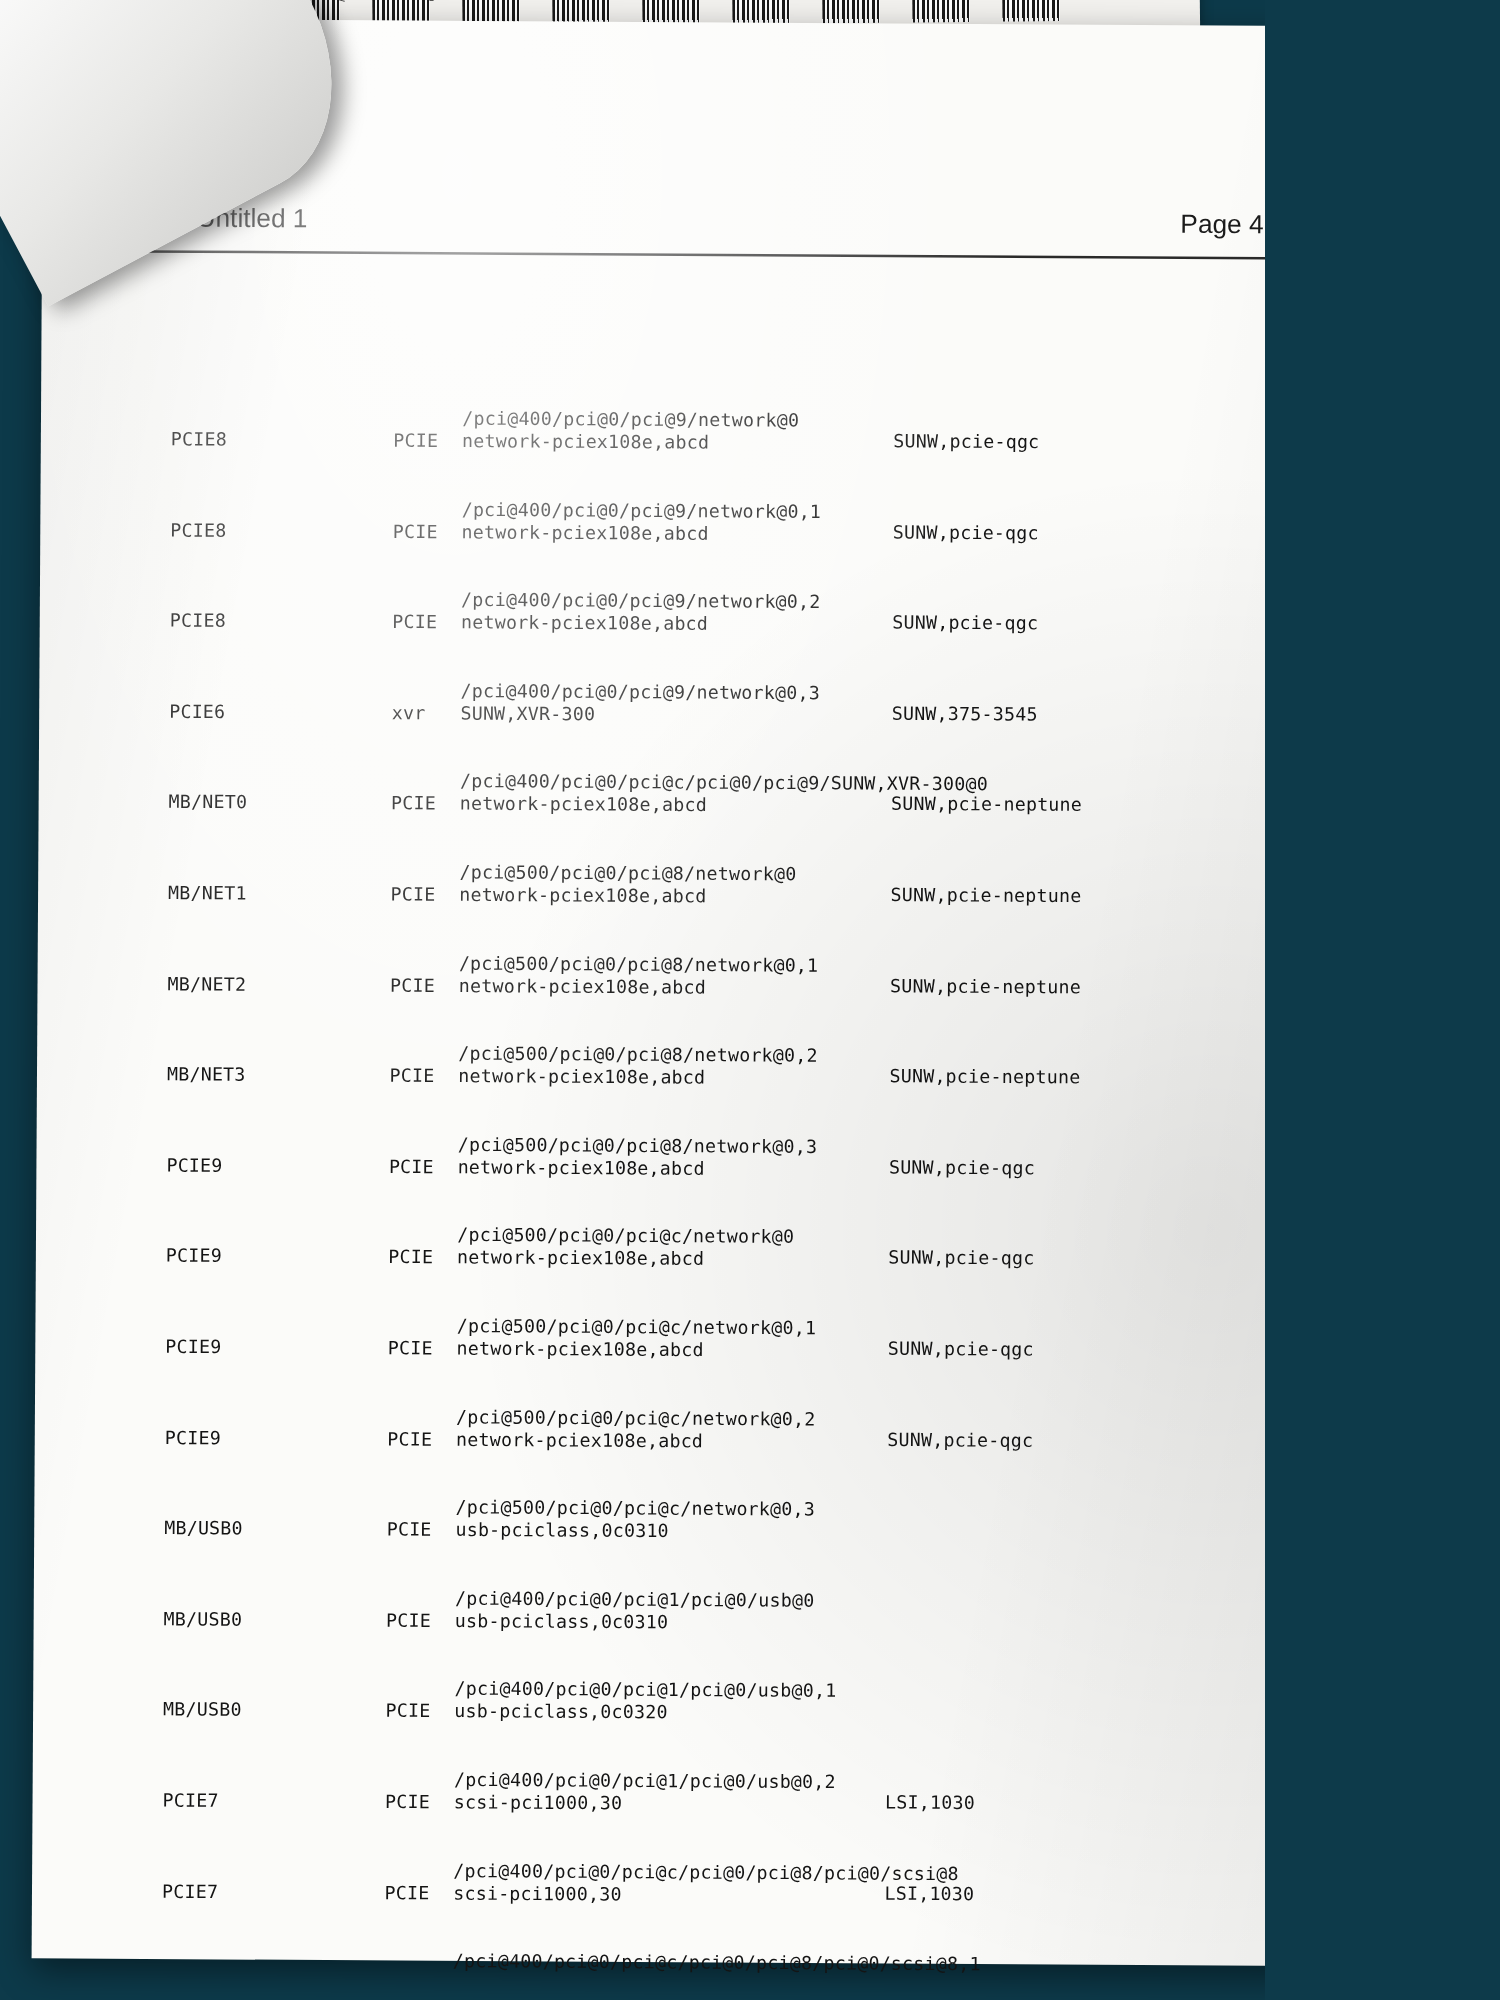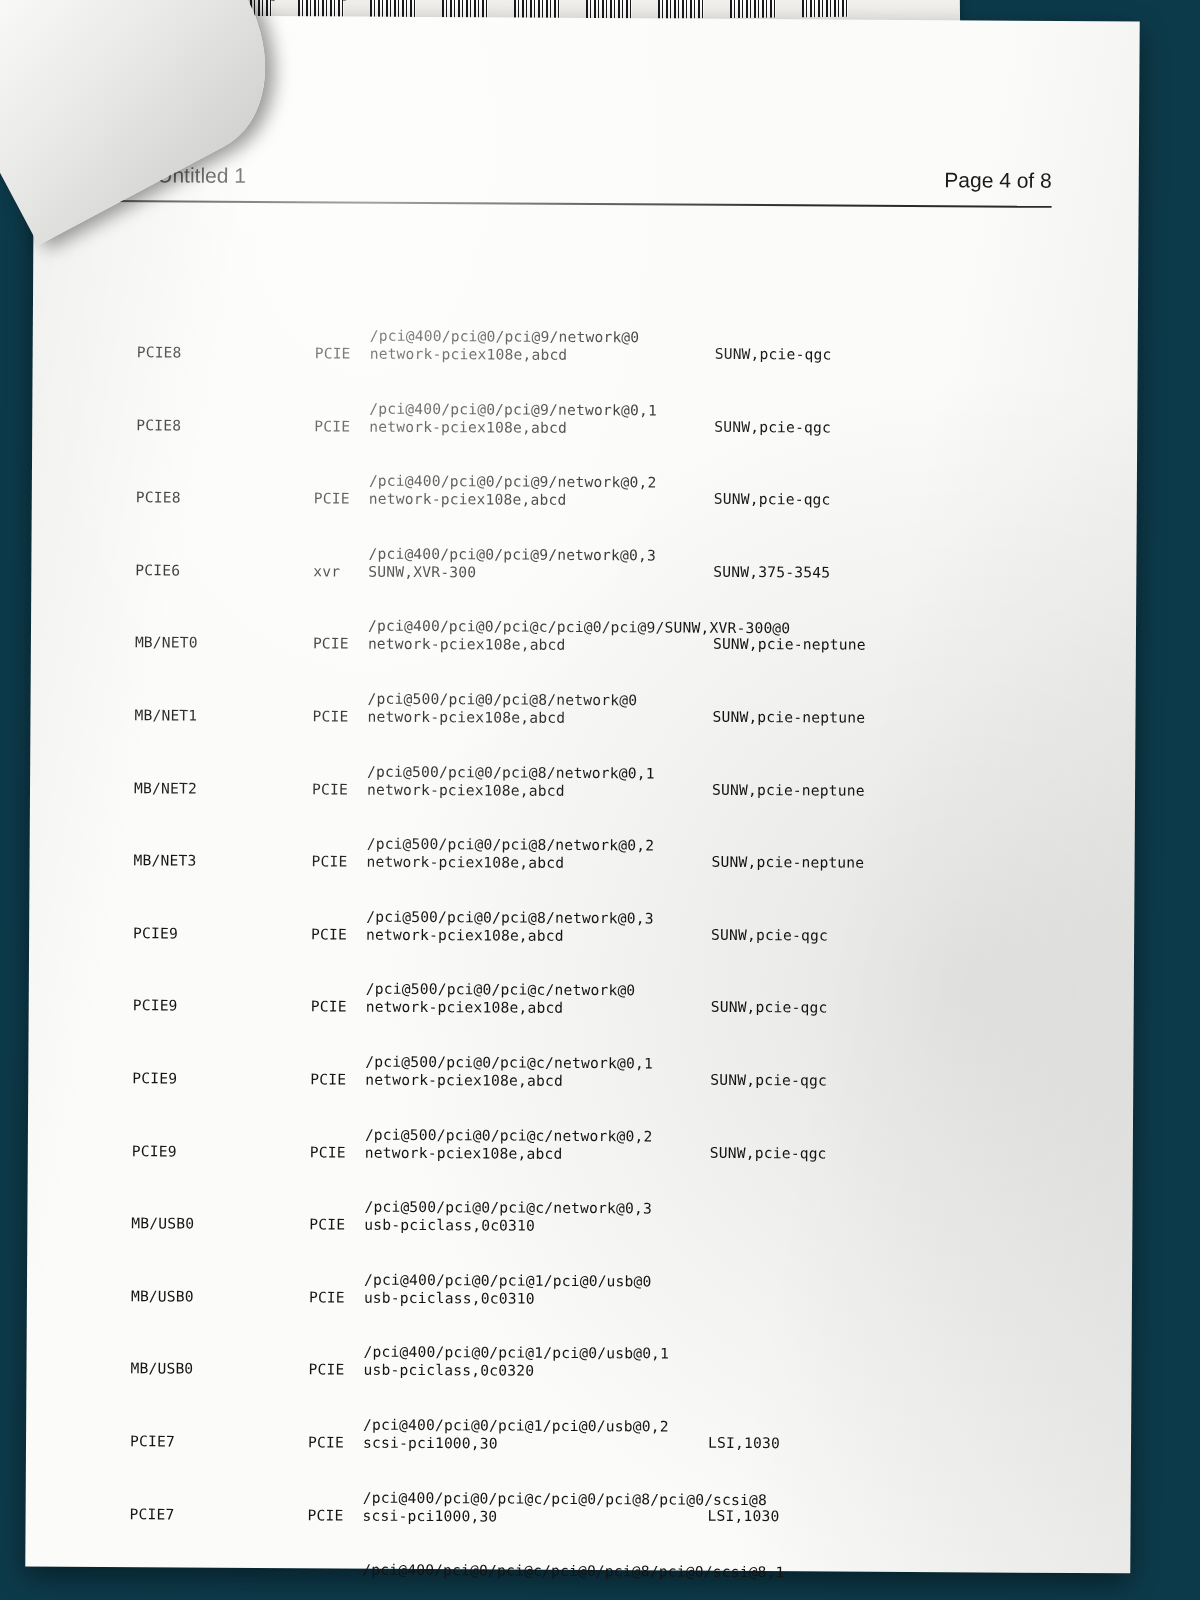--- a/index.html
+++ b/index.html
@@ -5,21 +5,21 @@
   html, body {
     margin: 0;
     padding: 0;
     background: #0d3a4a;
     width: 1200px;
     height: 1600px;
     overflow: hidden;
   }
   .scene {
     position: relative;
-    width: 1200px;
+    width: 1012px;
     height: 1600px;
     background: linear-gradient(135deg, #17485c 0%, #0e3murder 0%, #123f52 40%, #0b3344 100%);
     overflow: hidden;
     text-align: right;
   }
   .desk {
     position: absolute;
     inset: 0;
     background:
       radial-gradient(ellipse at 20% 10%, #1d586e 0%, #114counted 0%, #10455a 35%, #0a2f3f 75%, #082836 100%);

